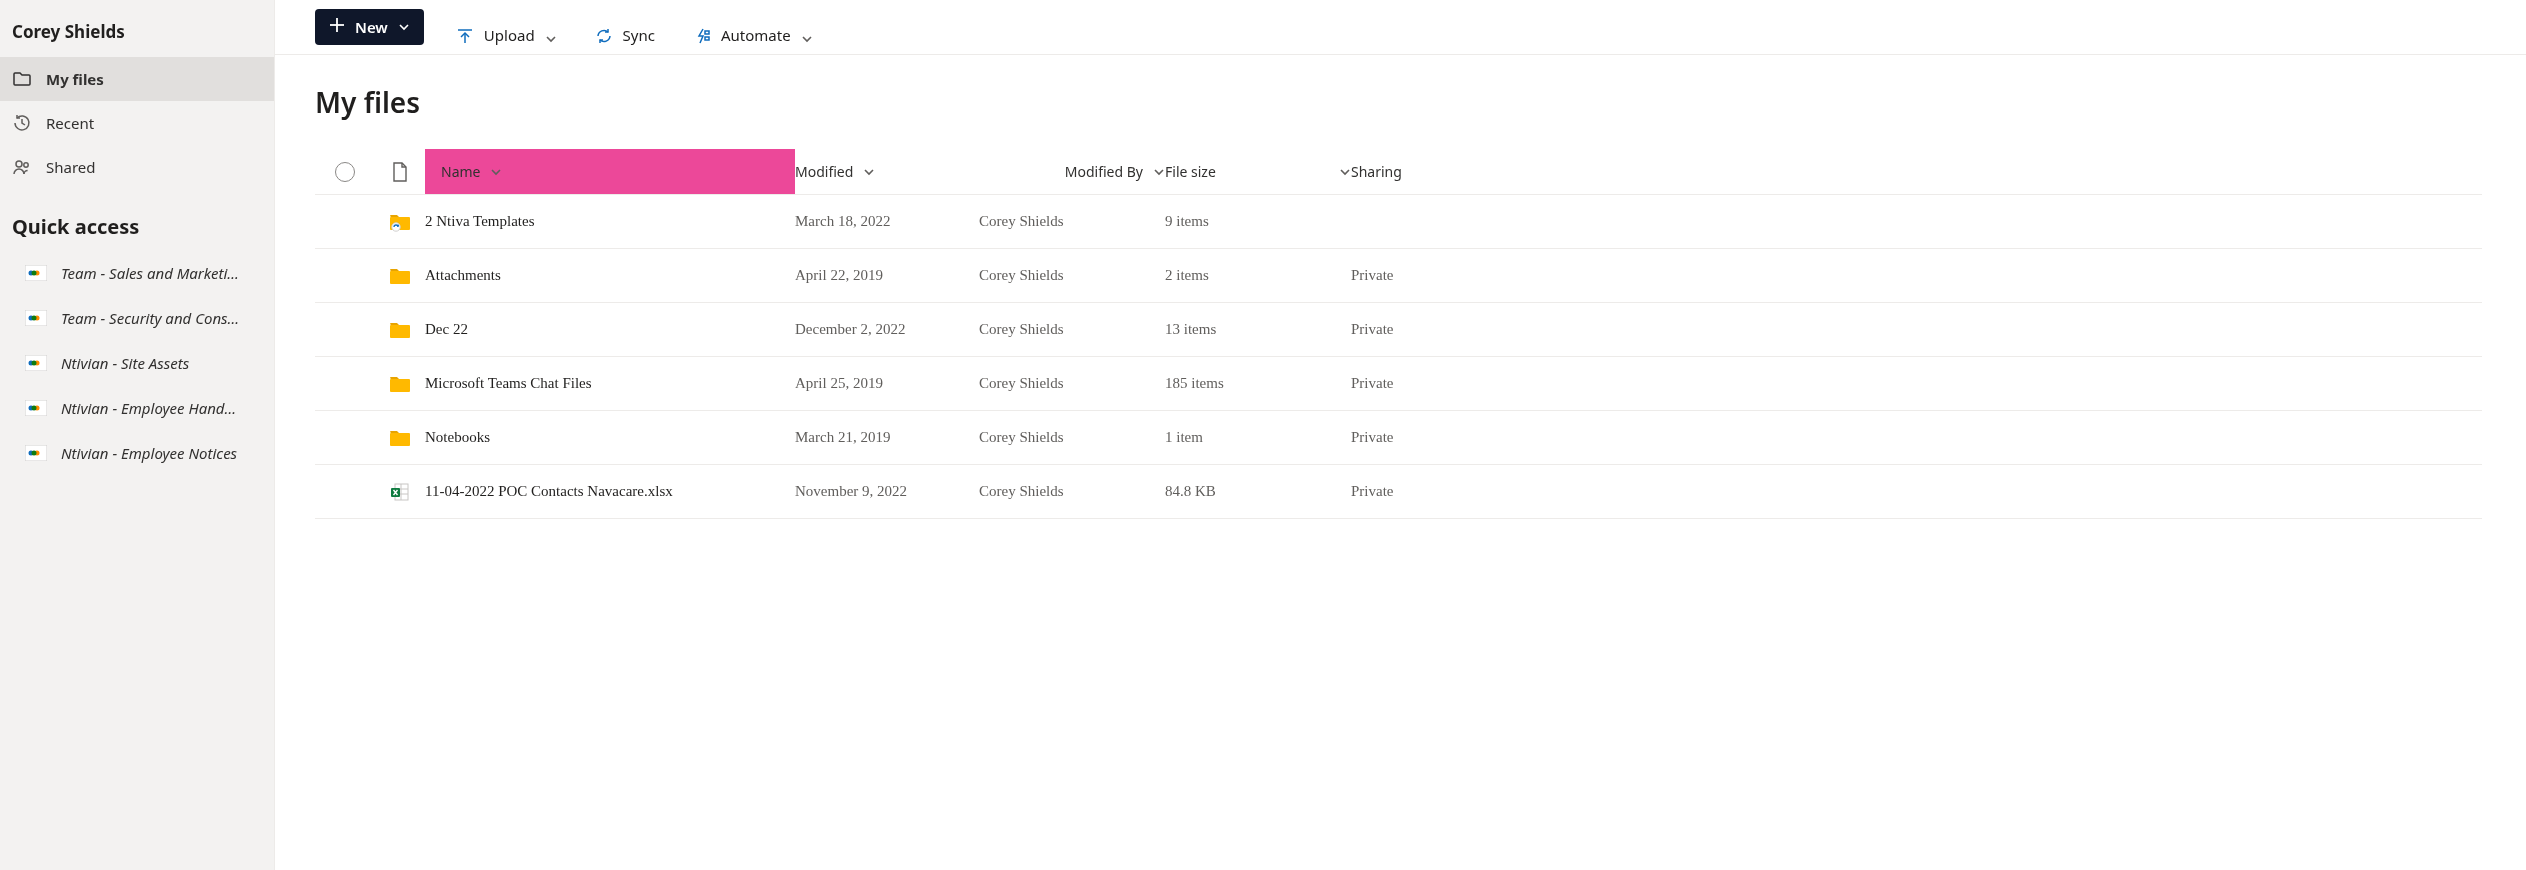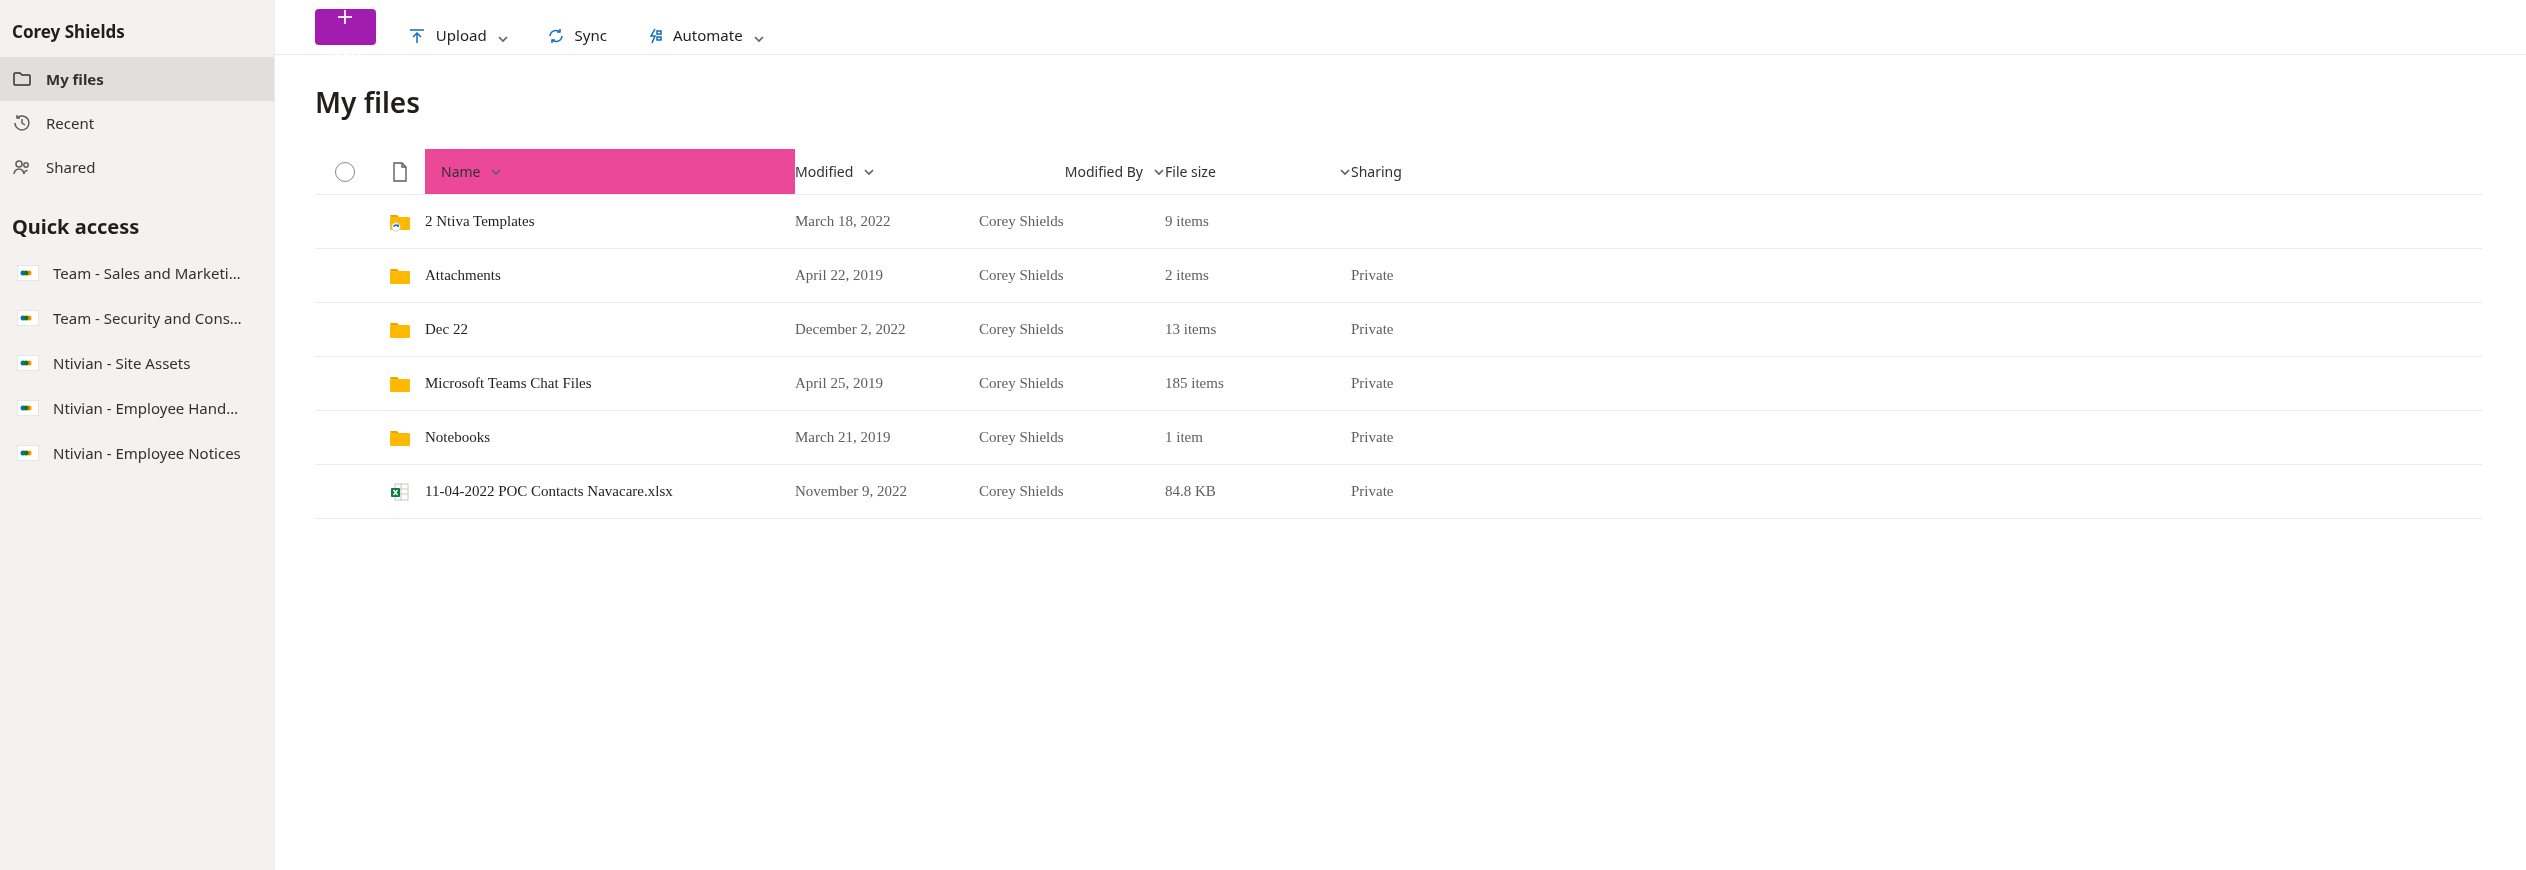--- a/index.html
+++ b/index.html
@@ -53,22 +53,23 @@
   .quick-header {
     padding: 24px 12px 10px 12px;
     font-size: 20px;
     font-weight: 700;
     color: #201f1e;
   }
   .qa-item {
     display: flex;
     align-items: center;
     height: 45px;
-    padding: 0 17px;
+    padding: 0 25px;
     cursor: pointer;
+    font-style: italic;
   }
   .qa-thumb {
     width: 28px;
     height: 20px;
     display: flex;
     align-items:center;
     justify-content:flex-start;
   }
   .qa-thumb svg { width:22px; height:16px; }
   .qa-label {
@@ -89,30 +90,29 @@
     display: flex;
     align-items: center;
     height: 55px;
     padding: 0 12px 0 40px;
     border-bottom: 1px solid #edebe9;
     gap: 26px;
   }
   .btn-primary {
     display: inline-flex;
     align-items: center;
-    background: #a21caf;
+    background: #0f172a;
     color: #fff;
     height: 36px;
     padding: 0 14px;
     border-radius: 4px;
     font-size: 15px;
     font-weight: 600;
     cursor: pointer;
     gap: 10px;
-    flex-direction: column;
   }
   .btn-primary svg { stroke:#fff; }
   .cmd-btn {
     display: inline-flex;
     align-items: flex-end;
     gap: 10px;
     font-size: 15px;
     color: #201f1e;
     cursor: pointer;
     height: 36px;

